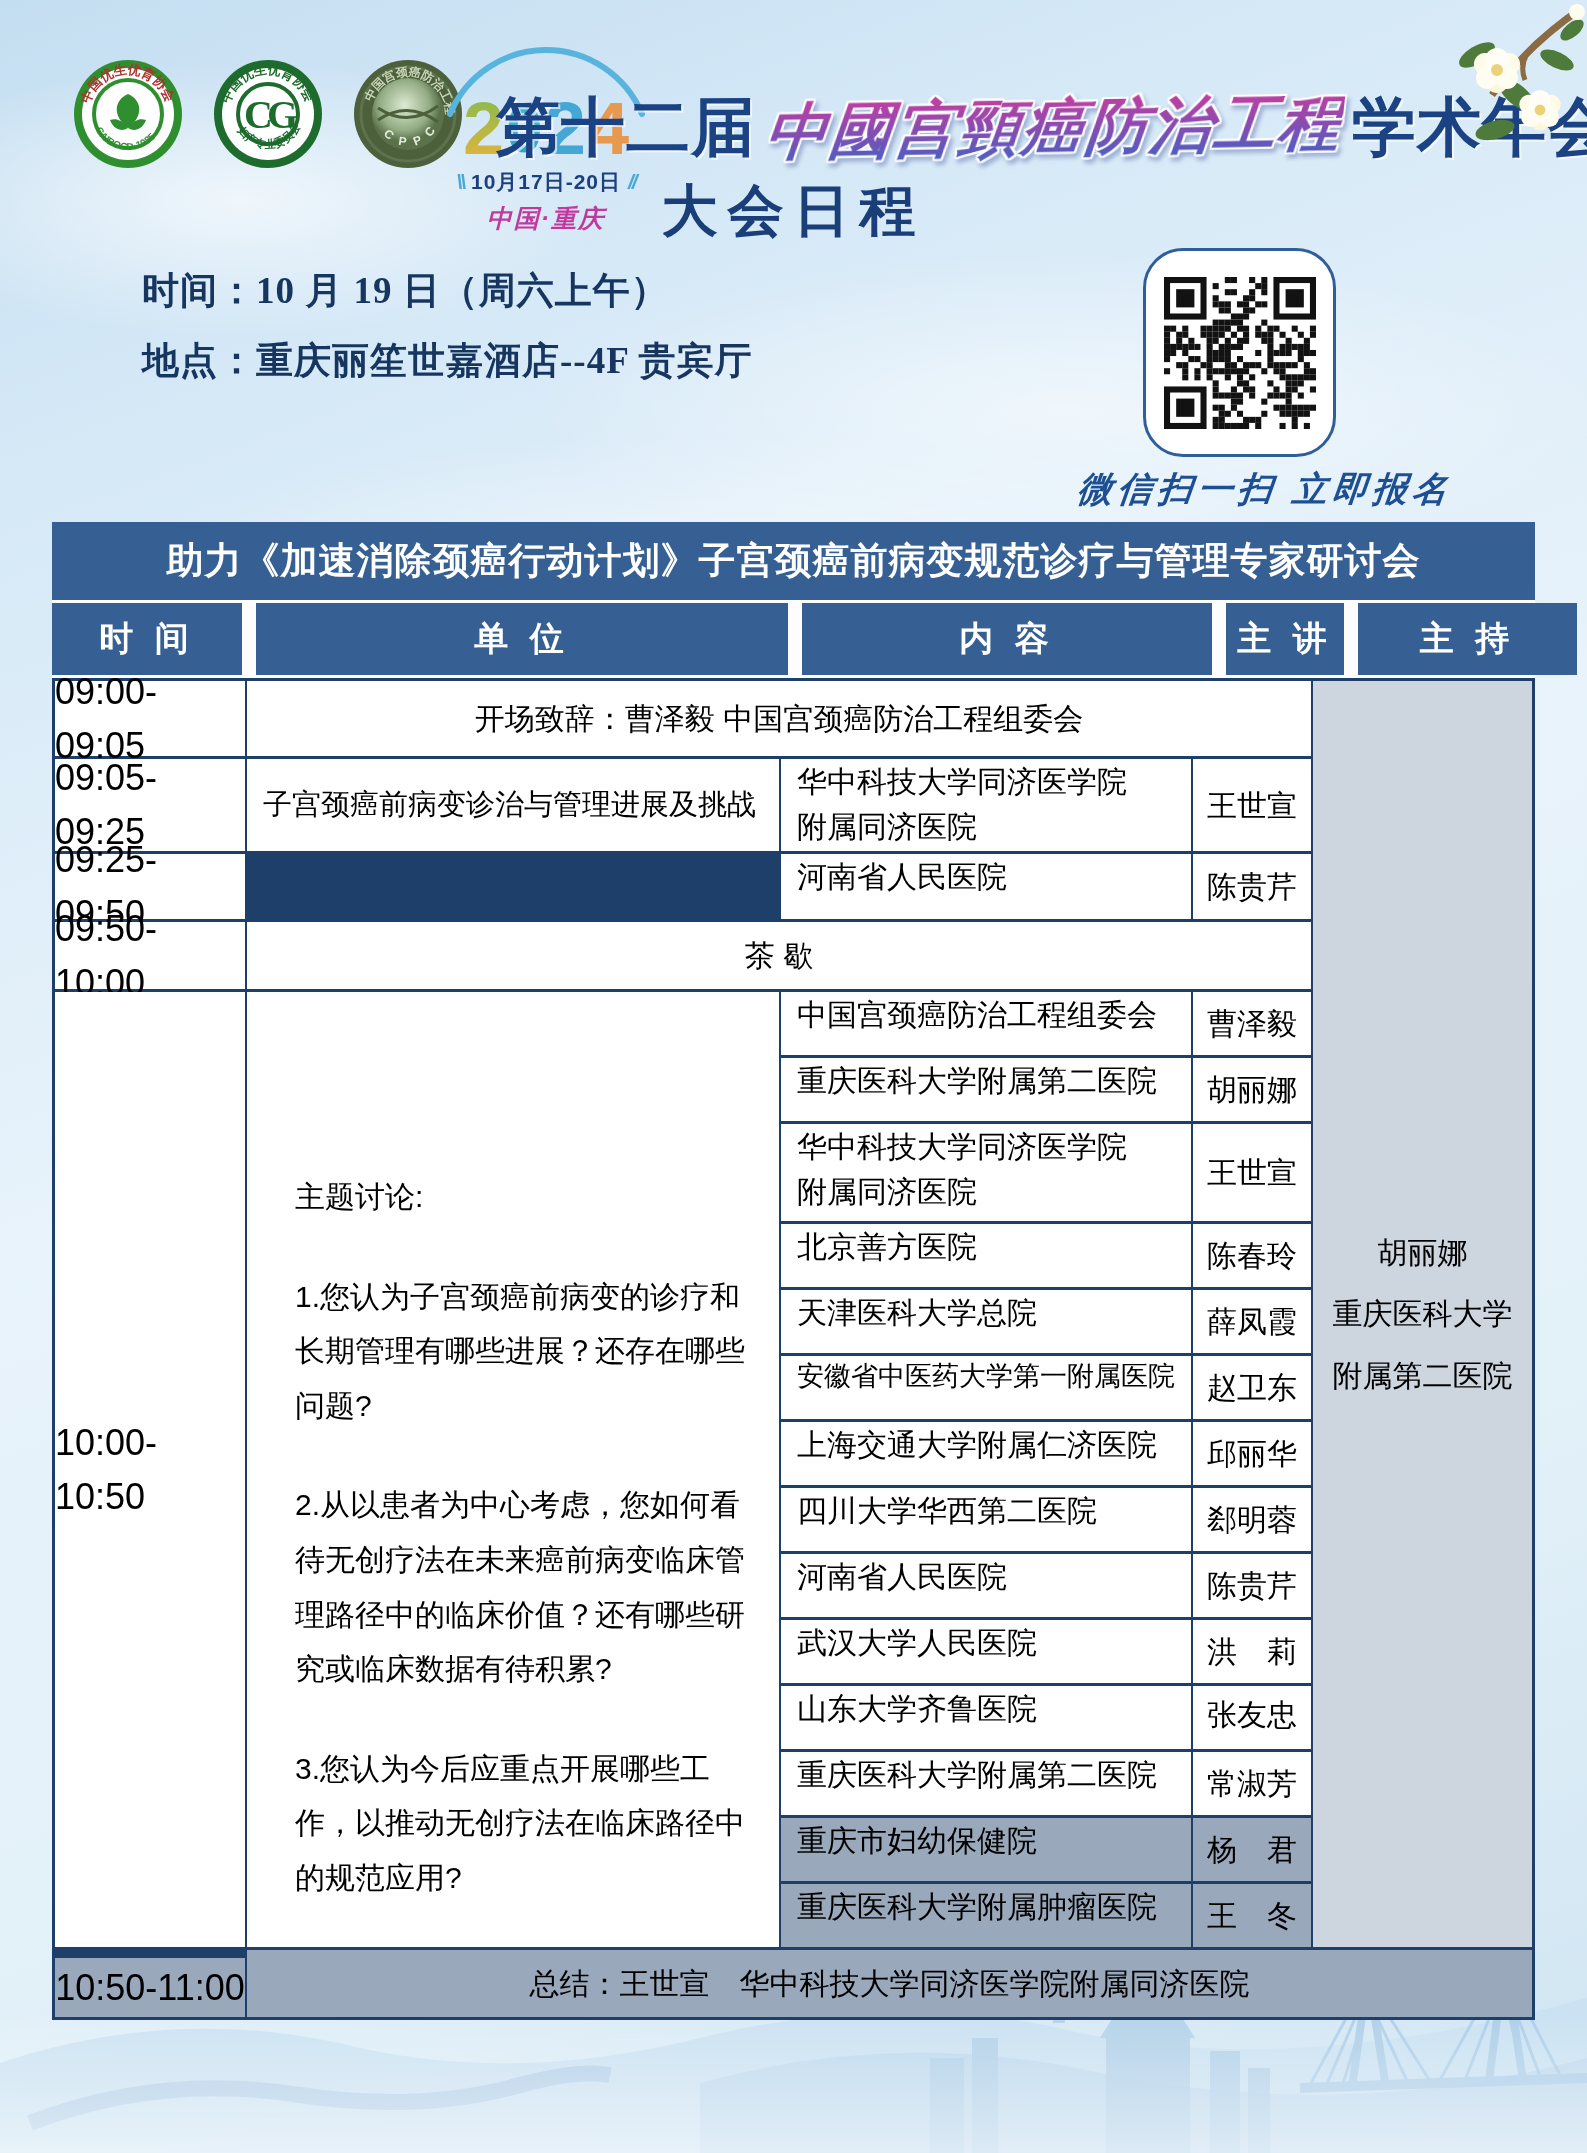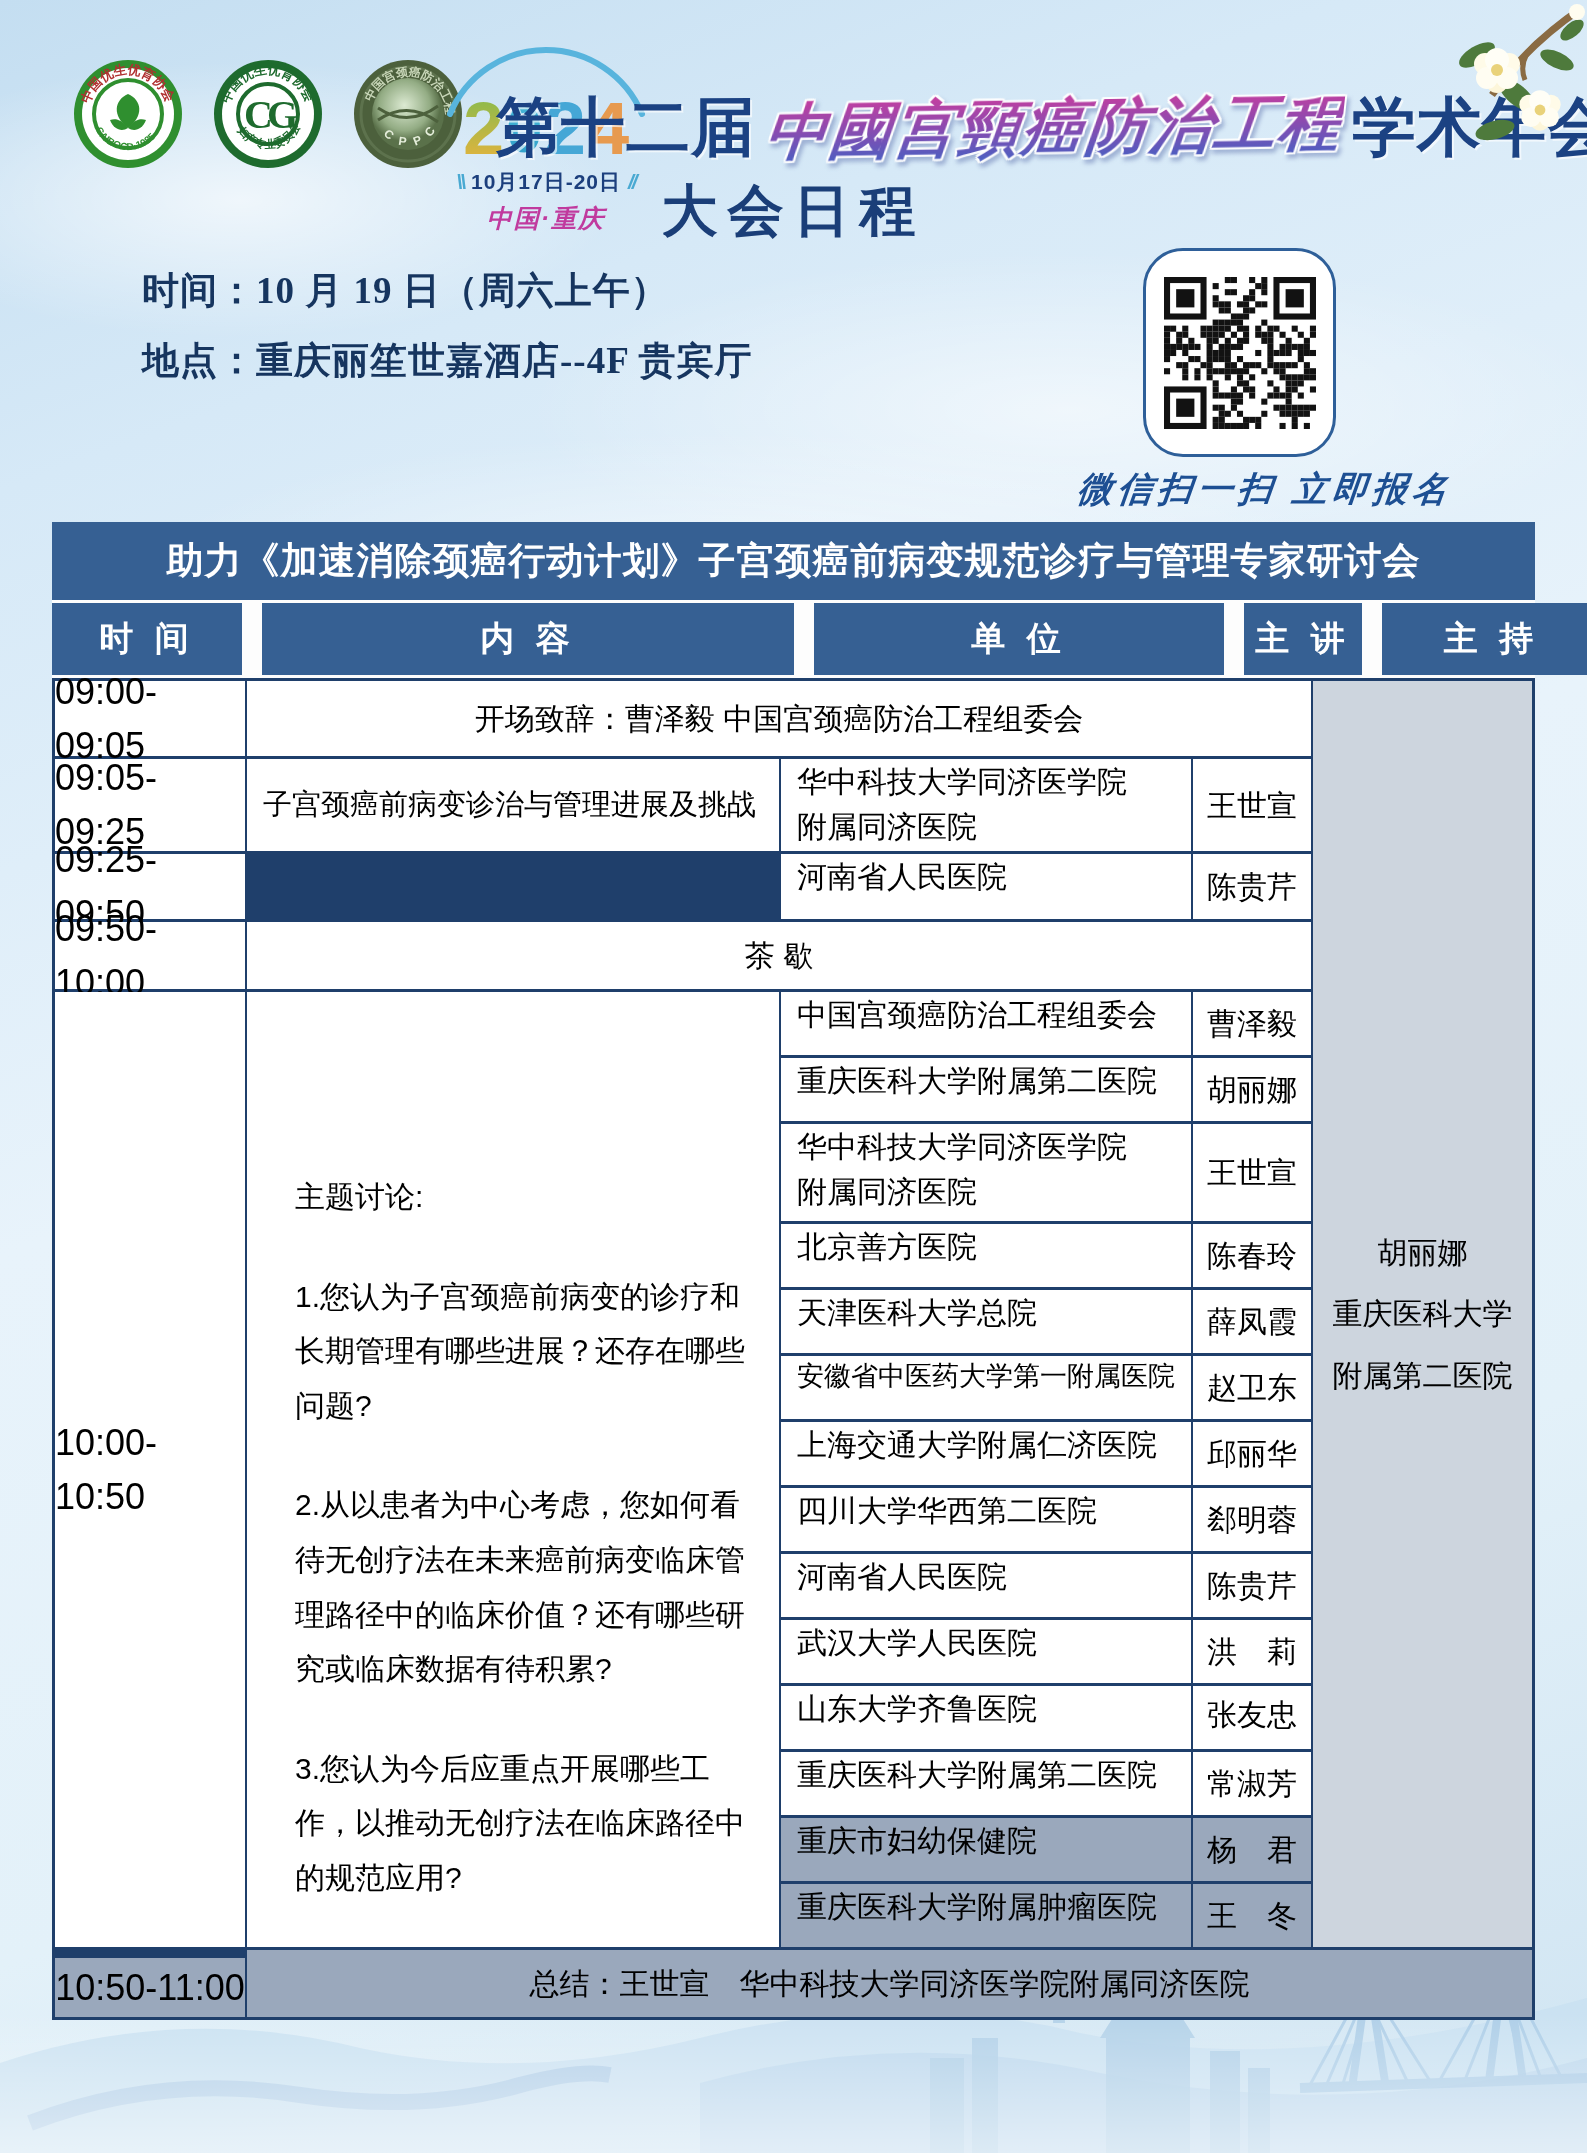--- a/index.html
+++ b/index.html
@@ -51,21 +51,21 @@
     border:3px solid #2e5f99;border-radius:40px;display:flex;align-items:center;justify-content:center;}
   .qr-box svg{width:152px;height:152px;}
   .qr-caption{position:absolute;top:466px;left:1020px;width:490px;text-align:center;
     font-size:35px;font-weight:bold;font-style:italic;color:#1d4f93;letter-spacing:5px;
     transform:skewX(-6deg);}
 
   
   .sched{position:absolute;left:52px;top:522px;width:1483px;z-index:2;}
   .t-title{height:78px;background:#366093;color:#fff;display:flex;align-items:center;justify-content:center;
     font-size:37px;font-weight:bold;letter-spacing:1px;border-bottom:3px solid #fdfdfd;}
-  .t-head{display:grid;grid-template-columns:190px 532px 410px 118px 219px;column-gap:20px;background:#fdfdfd;
+  .t-head{display:grid;grid-template-columns:190px 532px 410px 118px 219px;column-gap:14px;background:#fdfdfd;
     border-bottom:3px solid #fdfdfd;}
   .t-head .h{height:72px;background:#366093;color:#fff;display:flex;align-items:center;justify-content:center;
     font-size:34px;font-weight:bold;letter-spacing:6px;}
   .t-body{display:grid;grid-template-columns:190px 532px 410px 118px 219px;
     grid-template-rows:75px 92px 65px 67px 63px 63px 97px 63px 63px 63px 63px 63px 63px 63px 63px 63px 63px 63px 67px;
     gap:3px 2px;background:#1f3f6b;border:3px solid #1f3f6b;}
   .c{background:#fff;display:flex;align-items:center;justify-content:center;
     font-size:30px;color:#000;line-height:1.5;}
   .c.left{justify-content:flex-start;text-align:left;padding:0 12px 0 16px;}
   .c.org{flex-direction:column;align-items:flex-start;}
@@ -466,22 +466,22 @@
         <rect x="6" y="114" width="30" height="30" fill="#fff"></rect>
         <rect x="12" y="120" width="18" height="18" fill="#121212"></rect>
       </svg>
   </div>
   <div class="qr-caption">微信扫一扫  立即报名</div>
 
   <div class="sched">
     <div class="t-title">助力《加速消除颈癌行动计划》子宫颈癌前病变规范诊疗与管理专家研讨会</div>
     <div class="t-head">
       <div class="h">时 间</div>
+      <div class="h">单 位</div>
       <div class="h">内 容</div>
-      <div class="h">单 位</div>
       <div class="h">主 讲</div>
       <div class="h">主 持</div>
     </div>
     <div class="t-body">
         <div class="c time" style="grid-area: 1 / 1;">09:00-09:05</div>
         <div class="c" style="grid-area: 1 / 2 / auto / span 3;">开场致辞：曹泽毅 中国宫颈癌防治工程组委会</div>
         <div class="c time" style="grid-area: 2 / 1;">09:05-09:25</div>
         <div class="c left" style="grid-area: 2 / 2; font-size: 29px;">子宫颈癌前病变诊治与管理进展及挑战</div>
         <div class="c left org" style="grid-area: 2 / 3;">
           <div>华中科技大学同济医学院</div>

